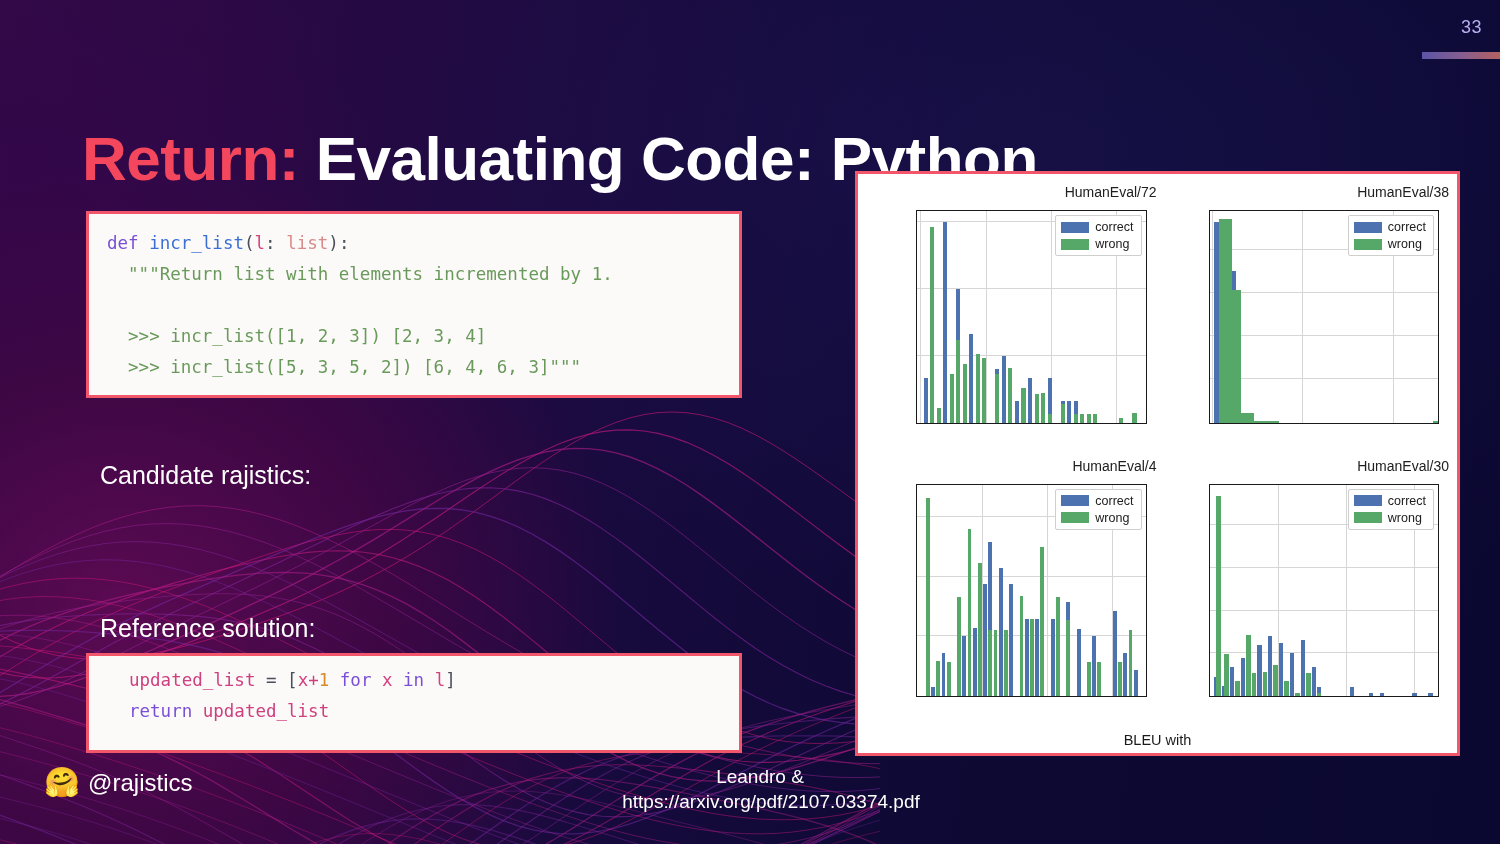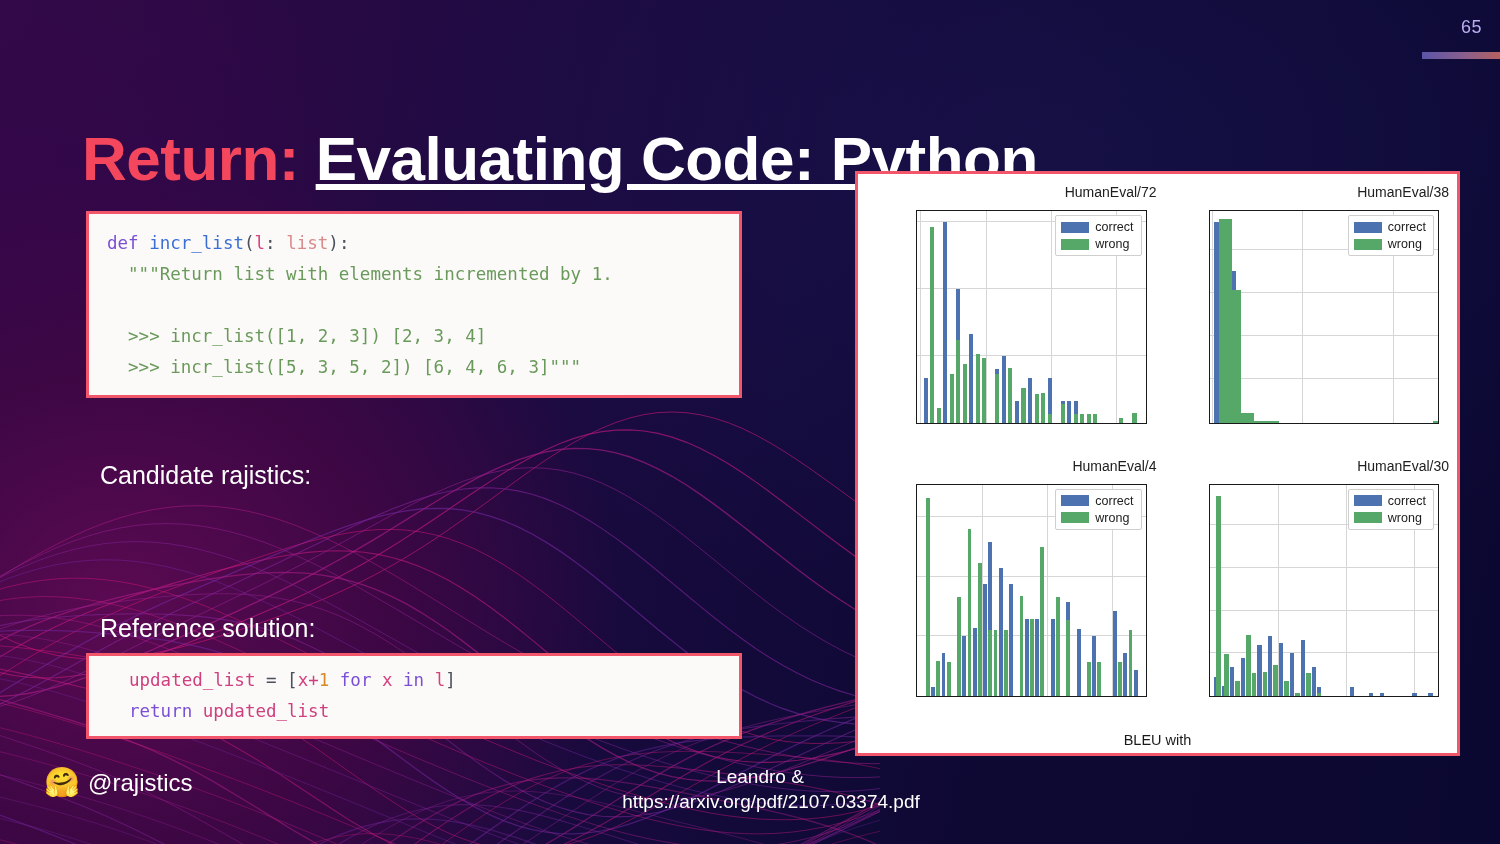--- a/index.html
+++ b/index.html
@@ -37,21 +37,21 @@
   }
 
   
   .title{
     position:absolute;left:82px;top:86px;
     font-size:62px;font-weight:bold;line-height:1;
     letter-spacing:-.5px;white-space:nowrap;
     font-family:"Liberation Sans",sans-serif;
   }
   .title .accent{color:#f4465c;}
-  .title .rest{color:#ffffff;text-decoration:underline;}
+  .title .rest{color:#ffffff;}
 
   
   .code-box{
     position:absolute;
     background:#fbfaf8;
     border:3px solid #f2566a;
     box-sizing:border-box;
     overflow:hidden;
     font-family:"DejaVu Sans Mono","Liberation Mono",monospace;
   }
@@ -67,21 +67,21 @@
   .var{color:#d6407f;}      
   .typ{color:#d98a8a;}      
   .num{color:#d98a26;}      
   .pink{color:#cf3f7e;}
   .punc{color:#4a4f5c;}
 
   #code-main{left:86px;top:211px;width:656px;height:187px;}
   #code-main .inner{padding:14px 0 0 18px;}
   #code-candidate{left:86px;top:503px;width:656px;height:48px;}
   #code-candidate .inner{padding:7px 0 0 40px;}
-  #code-reference{left:86px;top:653px;width:656px;height:86px;}
+  #code-reference{left:86px;top:653px;width:656px;height:100px;}
   #code-reference .inner{padding:9px 0 0 40px;}
 
   
   .sublabel{
     position:absolute;color:#ffffff;font-size:25px;
     font-family:"Liberation Sans",sans-serif;white-space:nowrap;
   }
   #label-candidate{left:100px;top:461px;}
   #label-reference{left:100px;top:614px;}
 
@@ -206,21 +206,21 @@
           <path d="M -160 490 L -160 410.9 L -144 410.7 L -128 410.9 L -112 411.4 L -96 412.3 L -80 413.4 L -64 414.8 L -48 416.4 L -32 418.2 L -16 420.2 L 0 422.5 L 16 424.9 L 32 427.5 L 48 430.3 L 64 433.3 L 80 436.5 L 96 440.0 L 112 443.7 L 128 447.8 L 144 452.1 L 160 456.7 L 176 461.6 L 192 466.9 L 208 472.4 L 224 478.3 L 240 484.4 L 256 490.8 L 272 497.5 L 288 504.3 L 304 511.3 L 320 518.4 L 336 525.5 L 352 532.5 L 368 539.5 L 384 546.2 L 400 552.7 L 416 558.9 L 432 564.6 L 448 569.8 L 464 574.5 L 480 578.5 L 496 581.9 L 512 584.5 L 528 586.3 L 544 587.4 L 560 587.6 L 576 587.0 L 592 585.5 L 608 583.2 L 624 580.2 L 640 576.4 L 656 571.9 L 672 566.8 L 688 561.1 L 704 554.9 L 720 548.2 L 736 541.3 L 752 534.0 L 768 526.6 L 784 519.1 L 800 511.5 L 816 504.0 L 832 496.6 L 848 489.4 L 864 482.4 L 880 475.7 L 896 469.4 L 912 463.3 L 928 457.7 L 944 452.5 L 960 447.6 L 976 443.2 L 992 439.1 L 1008 435.4 L 1024 432.1 L 1040 429.1 L 1056 426.4 " stroke="#e0197e" stroke-width="1" fill="none" opacity="0.342"></path>
           <path d="M -160 505 L -160 429.6 L -144 429.8 L -128 430.4 L -112 431.2 L -96 432.2 L -80 433.4 L -64 434.9 L -48 436.5 L -32 438.3 L -16 440.3 L 0 442.5 L 16 444.9 L 32 447.6 L 48 450.5 L 64 453.7 L 80 457.1 L 96 460.9 L 112 465.0 L 128 469.4 L 144 474.2 L 160 479.3 L 176 484.7 L 192 490.5 L 208 496.6 L 224 503.0 L 240 509.6 L 256 516.5 L 272 523.5 L 288 530.6 L 304 537.7 L 320 544.8 L 336 551.8 L 352 558.5 L 368 565.1 L 384 571.2 L 400 577.0 L 416 582.2 L 432 586.9 L 448 591.0 L 464 594.3 L 480 597.0 L 496 598.8 L 512 599.9 L 528 600.1 L 544 599.6 L 560 598.2 L 576 596.0 L 592 593.1 L 608 589.4 L 624 585.1 L 640 580.2 L 656 574.7 L 672 568.8 L 688 562.4 L 704 555.7 L 720 548.8 L 736 541.7 L 752 534.5 L 768 527.3 L 784 520.2 L 800 513.2 L 816 506.4 L 832 499.8 L 848 493.4 L 864 487.4 L 880 481.7 L 896 476.3 L 912 471.3 L 928 466.7 L 944 462.4 L 960 458.5 L 976 454.8 L 992 451.5 L 1008 448.5 L 1024 445.8 L 1040 443.3 L 1056 441.0 " stroke="#d41b86" stroke-width="1" fill="none" opacity="0.329"></path>
           <path d="M -160 520 L -160 448.5 L -144 449.0 L -128 449.6 L -112 450.5 L -96 451.6 L -80 452.8 L -64 454.2 L -48 455.8 L -32 457.7 L -16 459.7 L 0 462.0 L 16 464.6 L 32 467.5 L 48 470.7 L 64 474.2 L 80 478.1 L 96 482.3 L 112 486.9 L 128 491.9 L 144 497.3 L 160 503.0 L 176 509.0 L 192 515.4 L 208 522.0 L 224 528.8 L 240 535.8 L 256 542.9 L 272 550.1 L 288 557.2 L 304 564.1 L 320 570.9 L 336 577.5 L 352 583.6 L 368 589.4 L 384 594.6 L 400 599.3 L 416 603.3 L 432 606.7 L 448 609.3 L 464 611.2 L 480 612.3 L 496 612.5 L 512 612.0 L 528 610.7 L 544 608.6 L 560 605.8 L 576 602.3 L 592 598.2 L 608 593.4 L 624 588.2 L 640 582.5 L 656 576.4 L 672 570.0 L 688 563.4 L 704 556.7 L 720 549.9 L 736 543.1 L 752 536.4 L 768 529.7 L 784 523.3 L 800 517.1 L 816 511.1 L 832 505.4 L 848 500.0 L 864 494.9 L 880 490.2 L 896 485.7 L 912 481.6 L 928 477.8 L 944 474.2 L 960 470.9 L 976 467.9 L 992 465.1 L 1008 462.5 L 1024 460.1 L 1040 457.9 L 1056 455.8 " stroke="#bb1f90" stroke-width="1" fill="none" opacity="0.316"></path>
           <path d="M -160 535 L -160 467.1 L -144 467.6 L -128 468.3 L -112 469.1 L -96 470.2 L -80 471.4 L -64 472.9 L -48 474.6 L -32 476.6 L -16 478.9 L 0 481.5 L 16 484.4 L 32 487.7 L 48 491.4 L 64 495.5 L 80 499.9 L 96 504.8 L 112 510.1 L 128 515.7 L 144 521.7 L 160 528.0 L 176 534.6 L 192 541.4 L 208 548.4 L 224 555.4 L 240 562.6 L 256 569.7 L 272 576.6 L 288 583.4 L 304 589.9 L 320 596.1 L 336 601.8 L 352 607.0 L 368 611.6 L 384 615.6 L 400 619.0 L 416 621.6 L 432 623.4 L 448 624.5 L 464 624.8 L 480 624.3 L 496 623.1 L 512 621.1 L 528 618.4 L 544 615.0 L 560 611.0 L 576 606.5 L 592 601.5 L 608 596.1 L 624 590.3 L 640 584.2 L 656 578.0 L 672 571.6 L 688 565.2 L 704 558.8 L 720 552.4 L 736 546.2 L 752 540.1 L 768 534.3 L 784 528.6 L 800 523.3 L 816 518.2 L 832 513.4 L 848 508.9 L 864 504.7 L 880 500.7 L 896 497.0 L 912 493.5 L 928 490.2 L 944 487.2 L 960 484.3 L 976 481.6 L 992 479.1 L 1008 476.7 L 1024 474.4 L 1040 472.3 L 1056 470.3 " stroke="#a0239a" stroke-width="1" fill="none" opacity="0.303"></path>
           <path d="M -160 550 L -160 485.0 L -144 485.5 L -128 486.2 L -112 487.1 L -96 488.2 L -80 489.6 L -64 491.3 L -48 493.3 L -32 495.6 L -16 498.3 L 0 501.4 L 16 504.9 L 32 508.8 L 48 513.1 L 64 517.9 L 80 523.1 L 96 528.6 L 112 534.5 L 128 540.8 L 144 547.3 L 160 554.1 L 176 561.1 L 192 568.1 L 208 575.2 L 224 582.3 L 240 589.2 L 256 596.0 L 272 602.4 L 288 608.5 L 304 614.2 L 320 619.3 L 336 623.9 L 352 627.9 L 368 631.2 L 384 633.7 L 400 635.6 L 416 636.6 L 432 636.9 L 448 636.5 L 464 635.3 L 480 633.4 L 496 630.8 L 512 627.6 L 528 623.8 L 544 619.4 L 560 614.7 L 576 609.5 L 592 604.0 L 608 598.3 L 624 592.4 L 640 586.4 L 656 580.3 L 672 574.3 L 688 568.4 L 704 562.5 L 720 556.9 L 736 551.4 L 752 546.1 L 768 541.1 L 784 536.3 L 800 531.8 L 816 527.5 L 832 523.5 L 848 519.7 L 864 516.1 L 880 512.7 L 896 509.5 L 912 506.4 L 928 503.5 L 944 500.6 L 960 498.0 L 976 495.4 L 992 492.9 L 1008 490.5 L 1024 488.3 L 1040 486.2 L 1056 484.3 " stroke="#8a27a3" stroke-width="1" fill="none" opacity="0.290"></path>
           <path d="M -160 565 L -160 502.3 L -144 502.9 L -128 503.7 L -112 504.8 L -96 506.1 L -80 507.9 L -64 509.9 L -48 512.4 L -32 515.3 L -16 518.6 L 0 522.4 L 16 526.6 L 32 531.2 L 48 536.3 L 64 541.8 L 80 547.6 L 96 553.8 L 112 560.3 L 128 567.1 L 144 574.0 L 160 581.0 L 176 588.0 L 192 595.1 L 208 601.9 L 224 608.6 L 240 615.0 L 256 621.0 L 272 626.6 L 288 631.7 L 304 636.2 L 320 640.1 L 336 643.3 L 352 645.8 L 368 647.6 L 384 648.6 L 400 648.9 L 416 648.5 L 432 647.4 L 448 645.5 L 464 643.0 L 480 640.0 L 496 636.3 L 512 632.2 L 528 627.7 L 544 622.8 L 560 617.6 L 576 612.2 L 592 606.7 L 608 601.1 L 624 595.4 L 640 589.8 L 656 584.2 L 672 578.8 L 688 573.5 L 704 568.4 L 720 563.5 L 736 558.8 L 752 554.4 L 768 550.1 L 784 546.1 L 800 542.2 L 816 538.6 L 832 535.1 L 848 531.8 L 864 528.6 L 880 525.5 L 896 522.5 L 912 519.6 L 928 516.7 L 944 514.0 L 960 511.3 L 976 508.7 L 992 506.3 L 1008 503.9 L 1024 501.7 L 1040 499.7 L 1056 497.9 " stroke="#7a2aa8" stroke-width="1" fill="none" opacity="0.277"></path>
         </g>
     </svg>
   </div>
 
-  <div class="pagenum">65</div>
+  <div class="pagenum">33</div>
   <div class="pagebar"></div>
 
   <h1 class="title">
     <span class="accent">Return:</span>
     <span class="rest">Evaluating Code: Python</span>
   </h1>
 
   <div class="code-box" id="code-main">
     <div class="inner">
       <div class="code-line"><span class="kw">def</span> <span class="fn">incr_list</span><span class="punc">(</span><span class="var">l</span><span class="punc">:</span> <span class="typ">list</span><span class="punc">)</span><span class="punc">:</span></div>

